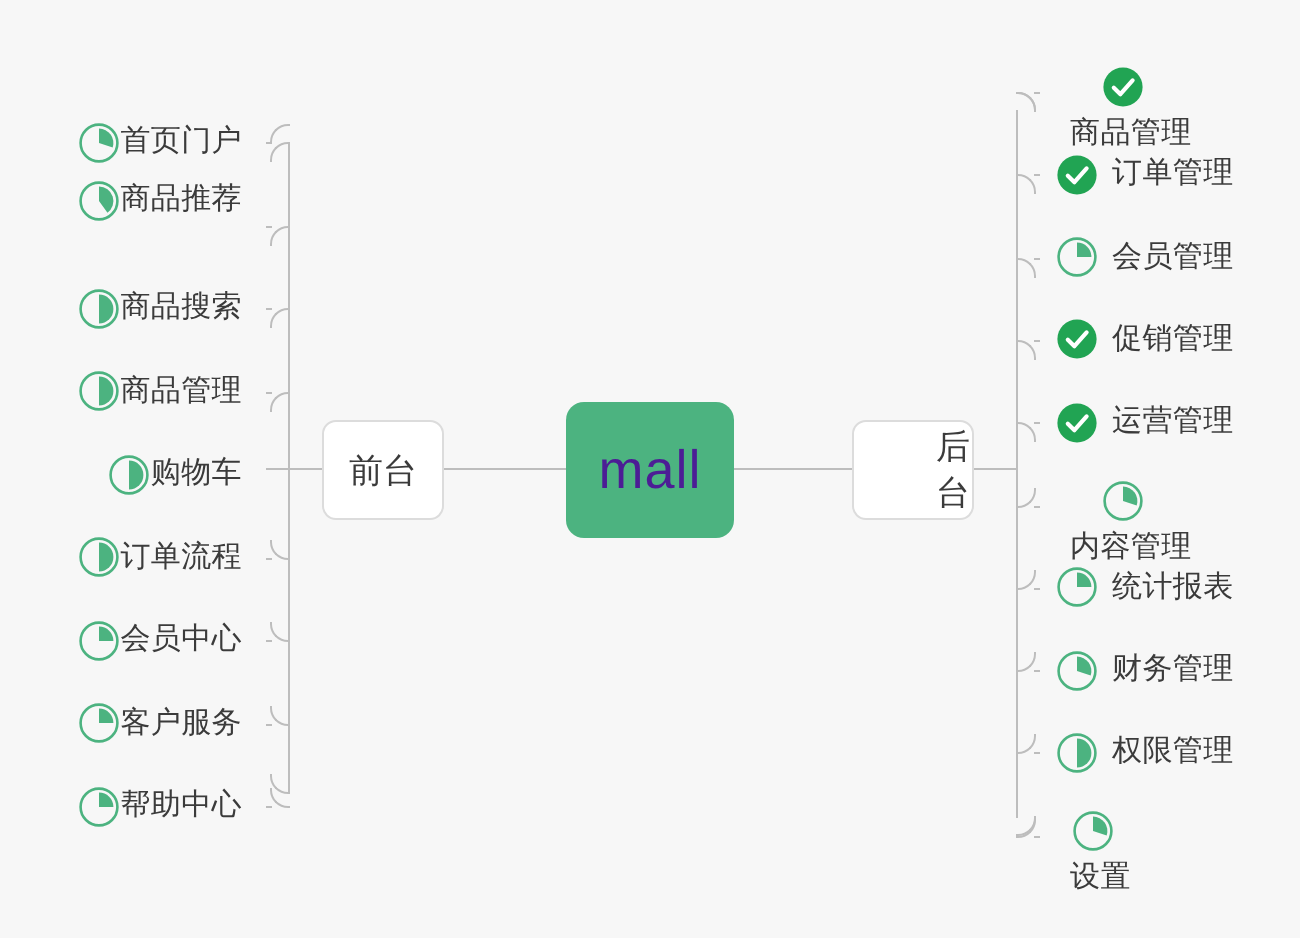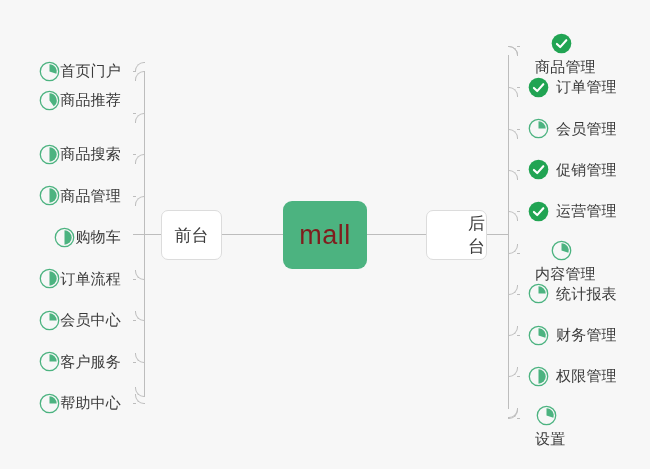--- a/index.html
+++ b/index.html
@@ -31,21 +31,21 @@
   .box{
     position:absolute;background:#ffffff;border:1px solid #dcdcdc;
     border-radius:7px;display:flex;align-items:center;justify-content:center;
     font-size:17px;color:#3b3b3b;box-sizing:border-box;
   }
   #node-front{left:161px;top:210px;width:61px;height:50px;}
   #node-back {left:426px;top:210px;width:61px;height:50px;padding-left:41px;}
   #node-root{
     position:absolute;left:283px;top:201px;width:84px;height:68px;
     background:#4cb380;border-radius:9px;display:flex;align-items:center;
-    justify-content:center;color:#7f1d1d;font-size:27px;letter-spacing:.5px;
+    justify-content:center;color:#4c1d95;font-size:27px;letter-spacing:.5px;
   }
 
   
   .wire{position:absolute;background:#bdbdbd;}
   .spine{width:1px;}
   .stub{height:1px;}
   .cap{position:absolute;border:1px solid #bdbdbd;width:9px;height:9px;}
   .cap.tl{border-right:none;border-bottom:none;border-top-left-radius:9px;}
   .cap.bl{border-right:none;border-top:none;border-bottom-left-radius:9px;}
   .cap.tr{border-left:none;border-bottom:none;border-top-right-radius:9px;}

